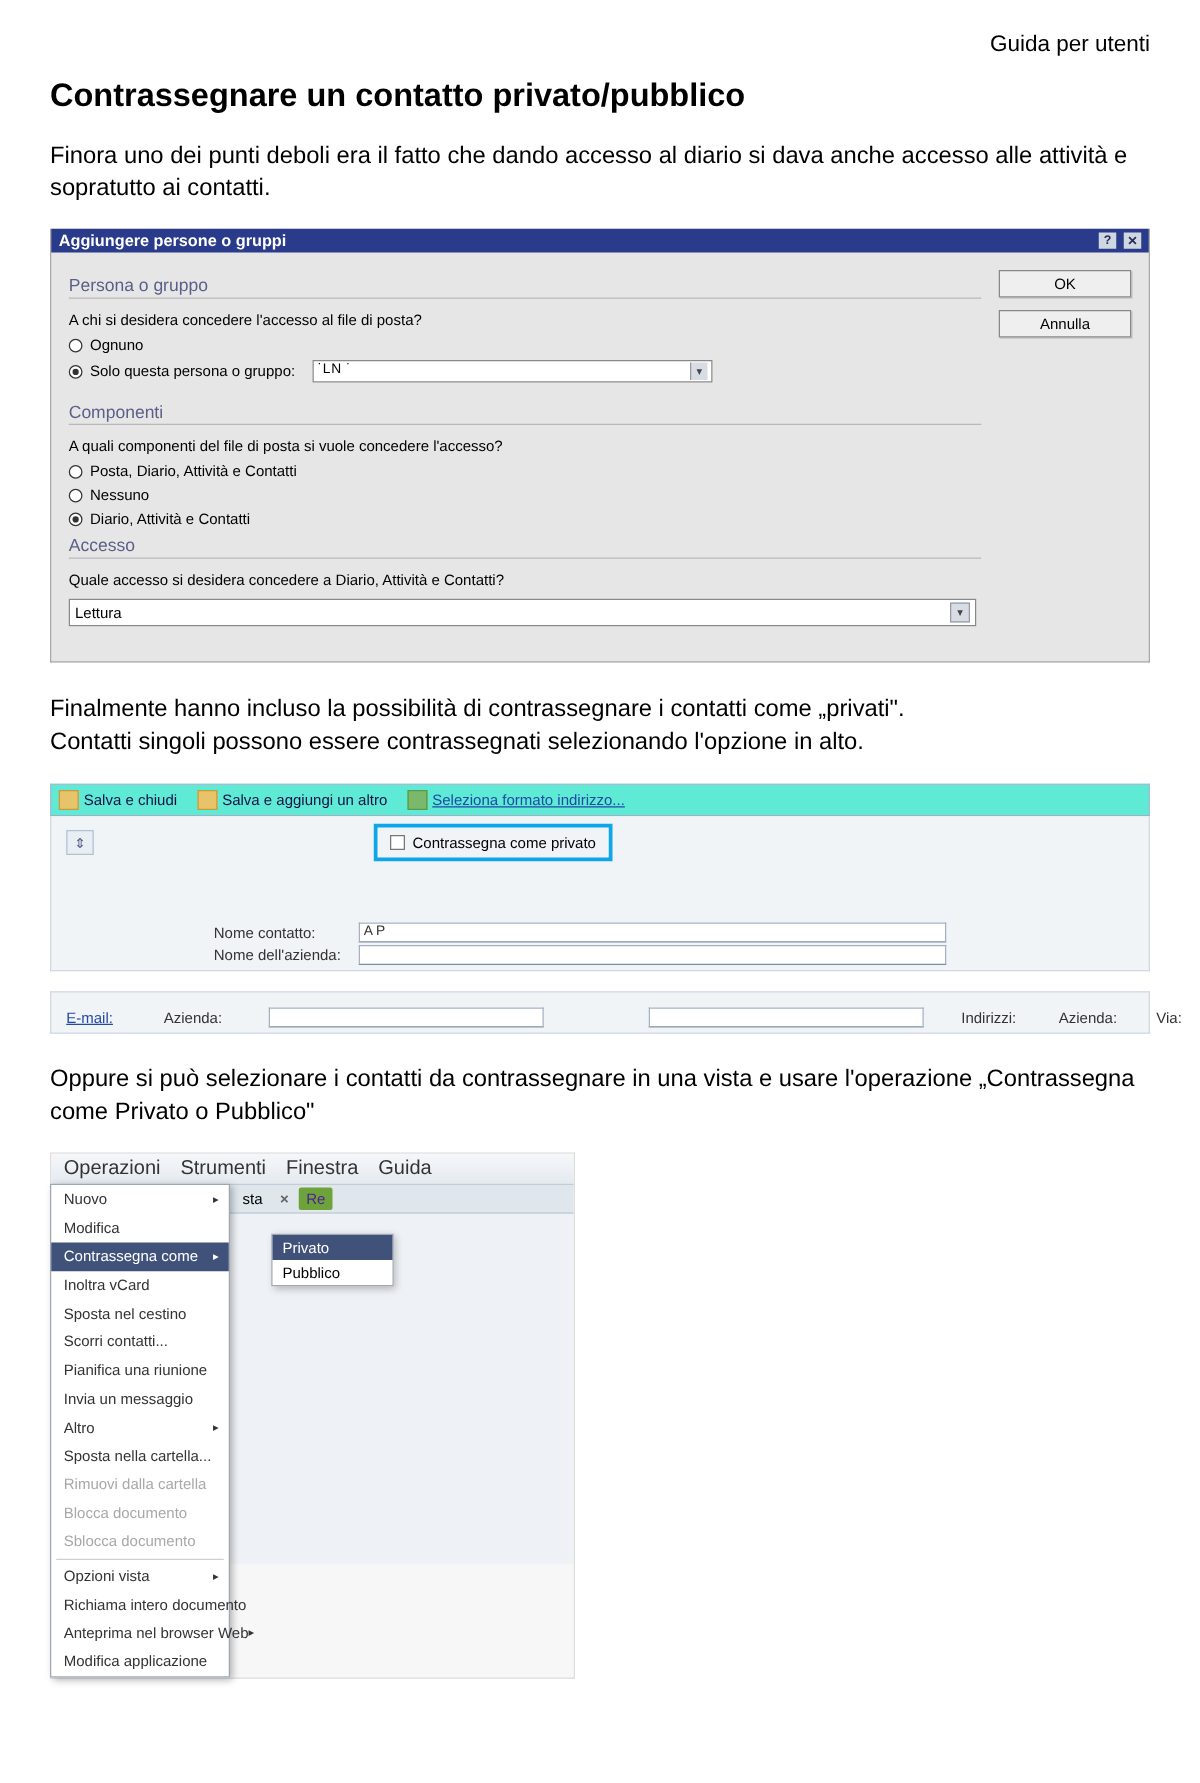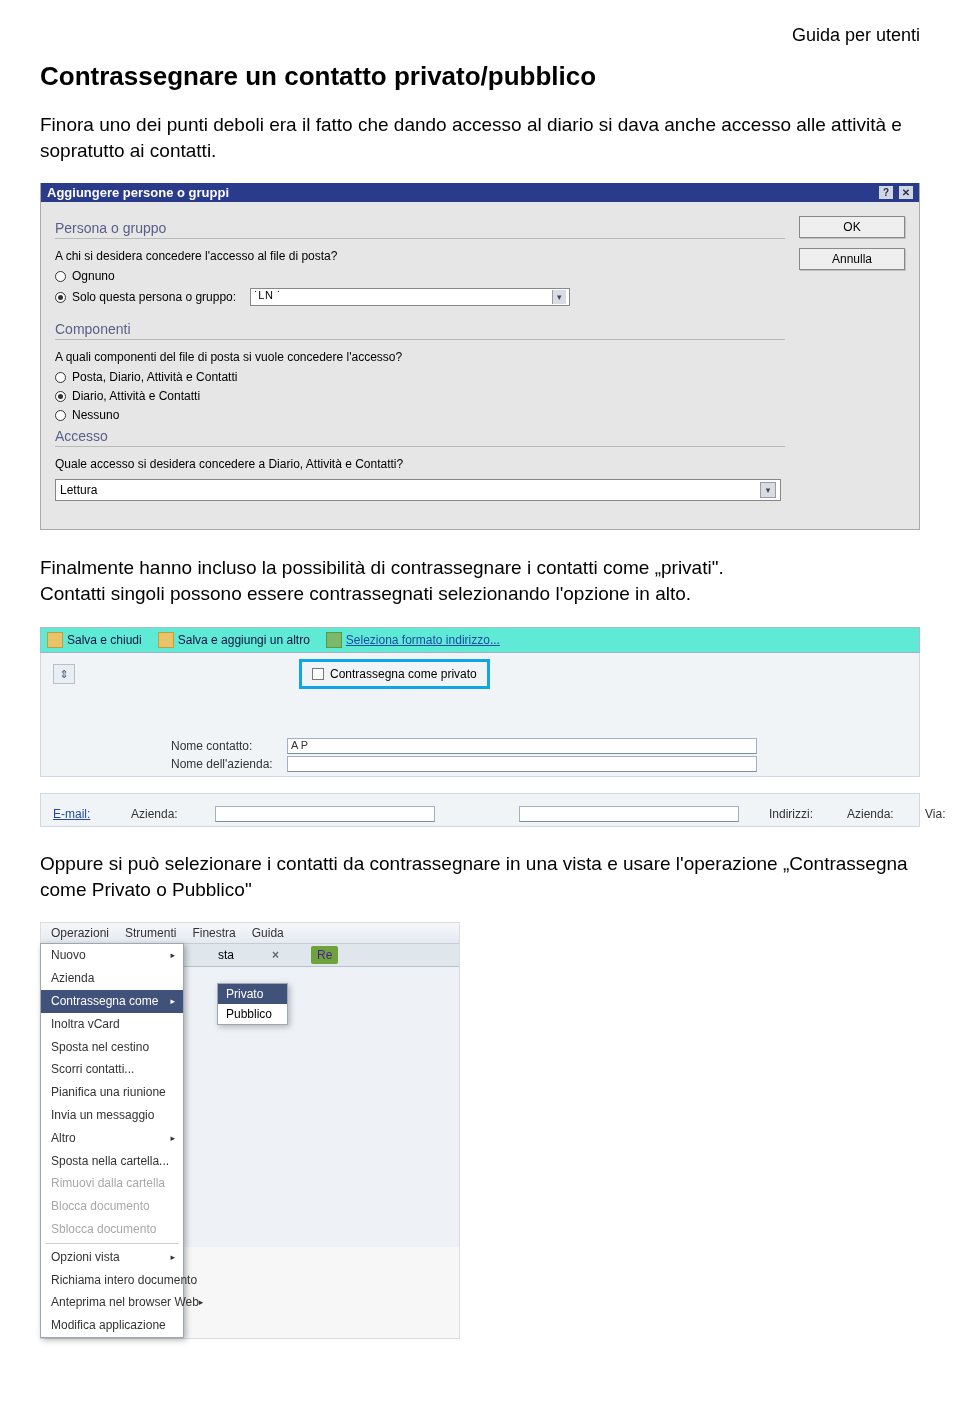--- a/index.html
+++ b/index.html
@@ -132,54 +132,54 @@
   .f3-row .inp { width: 220px; height: 16px; background: #fff; border: 1px solid #a4b1c4; border-bottom-color: #7c8fa6; }
 
   
   .menu-area {
     background: #f7f7f7; border: 1px solid #ddd;
     padding: 0; width: 420px;
   }
   .menubar {
     background: linear-gradient(#f5f7fa, #e5eaf0);
     border-bottom: 1px solid #c4ccd6;
-    display: flex; gap: 16px; font-size: 12px; color: #333;
+    display: flex; gap: 16px; font-size: 16px; color: #333;
     padding: 3px 10px;
   }
   .menu-body { display: flex; }
   .ctx-menu {
     background: #fff; border: 1px solid #9ea8b3;
     box-shadow: 2px 2px 6px rgba(0,0,0,0.3);
     font-size: 12px; color: #333; width: 144px;
     position: relative; z-index: 2; margin-left: -1px; margin-top: -1px;
   }
   .ctx-item {
     padding: 3px 8px 3px 10px; display: flex; align-items: center; justify-content: space-between;
     white-space: nowrap; line-height: 1.4;
   }
   .ctx-item.disabled { color: #a8a8a8; }
   .ctx-item.sel { background: #40517a; color: #fff; }
   .ctx-item .arw { font-size: 9px; }
   .ctx-sep { height: 1px; background: #d0d0d0; margin: 2px 4px; }
   .sub-menu {
     background: #fff; border: 1px solid #9ea8b3;
     box-shadow: 2px 2px 6px rgba(0,0,0,0.25);
-    font-size: 12px; width: 71px; position: absolute; left: 176px; top: 39px; z-index: 3;
+    font-size: 12px; width: 98px; position: absolute; left: 176px; top: 39px; z-index: 3;
   }
   .sub-item { padding: 3px 8px; }
   .sub-item.sel { background: #40517a; color: #fff; }
   .menu-right {
     flex: 1; padding: 0; overflow: hidden; position: relative;
   }
   .tabrow {
     display: flex; align-items: center; gap: 2px;
     background: #dfe6ec; font-size: 12px; padding: 2px 4px;
     border-bottom: 1px solid #b8c2ce;
   }
-  .tabitem { padding: 2px 6px; margin-left: 24px; }
+  .tabitem { padding: 2px 6px; }
   .tabitem.x { color: #666; font-weight: bold; }
   .tabitem.re { background: #6ea33c; color: #4c1d95; border-radius: 2px; }
 </style>
 </head>
 <body>
 
 <div class="page">
   <div class="header-right">Guida per utenti</div>
   <div class="title">Contrassegnare un contatto privato/pubblico</div>
   <p class="body-text">Finora uno dei punti deboli era il fatto che dando accesso al diario si dava anche accesso alle attività e sopratutto ai contatti.</p>
@@ -209,26 +209,26 @@
         </div>
         <div class="spacer"></div>
 
         <div class="sec-head">Componenti</div>
         <div class="d1-q">A quali componenti del file di posta si vuole concedere l'accesso?</div>
         <div class="radio-row">
           <span class="radio"></span>
           <span>Posta, Diario, Attività e Contatti</span>
         </div>
         <div class="radio-row">
+          <span class="radio"></span>
+          <span>Nessuno</span>
+        </div>
+        <div class="radio-row">
           <span class="radio sel"></span>
           <span>Diario, Attività e Contatti</span>
-        </div>
-        <div class="radio-row">
-          <span class="radio"></span>
-          <span>Nessuno</span>
         </div>
 
         <div class="sec-head">Accesso</div>
         <div class="d1-q">Quale accesso si desidera concedere a Diario, Attività e Contatti?</div>
         <div class="select-box">
           <span>Lettura</span>
           <span class="dd">▾</span>
         </div>
         <div style="height:12px"></div>
       </div>
@@ -312,21 +312,21 @@
       <span>Finestra</span>
       <span>Guida</span>
     </div>
     <div class="menu-body" style="position:relative;">
       <div class="ctx-menu">
         <div class="ctx-item">
             <span>Nuovo</span>
             <span class="arw">▸</span>
           </div>
         <div class="ctx-item">
-            <span>Azienda</span>
+            <span>Modifica</span>
           </div>
         <div class="ctx-item sel">
             <span>Contrassegna come</span>
             <span class="arw">▸</span>
           </div>
         <div class="ctx-item">
             <span>Inoltra vCard</span>
           </div>
         <div class="ctx-item">
             <span>Sposta nel cestino</span>

